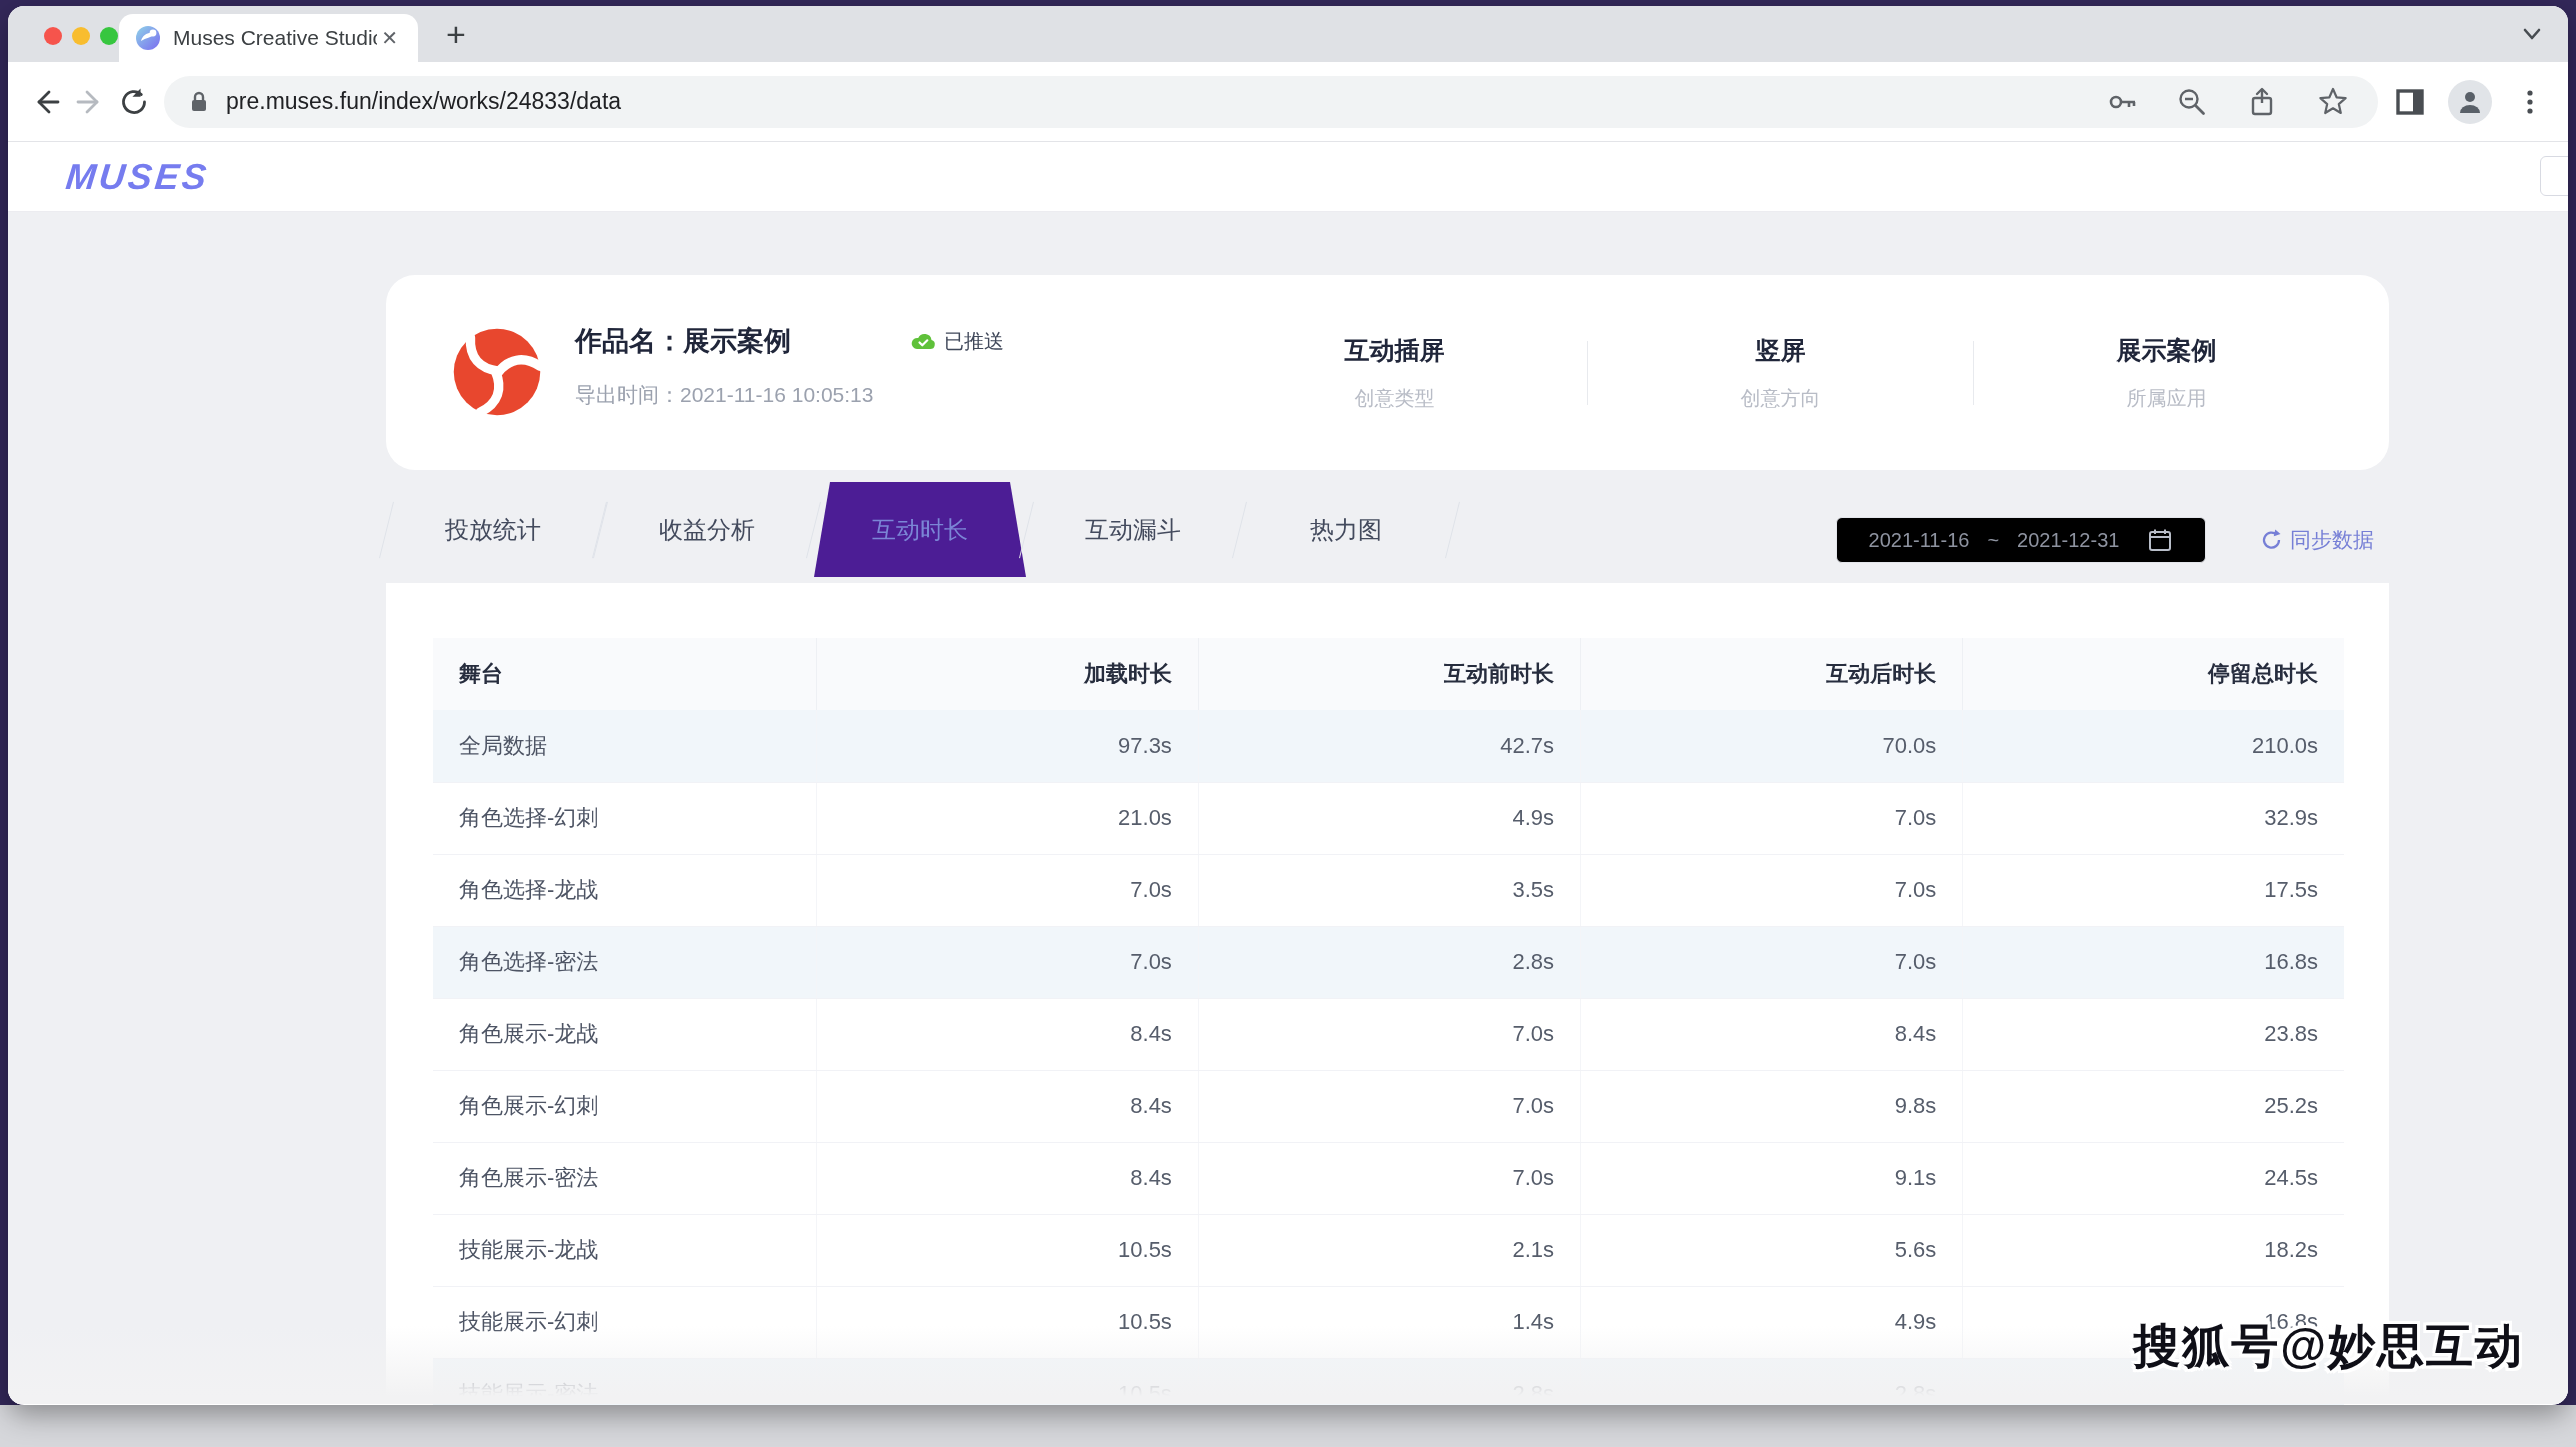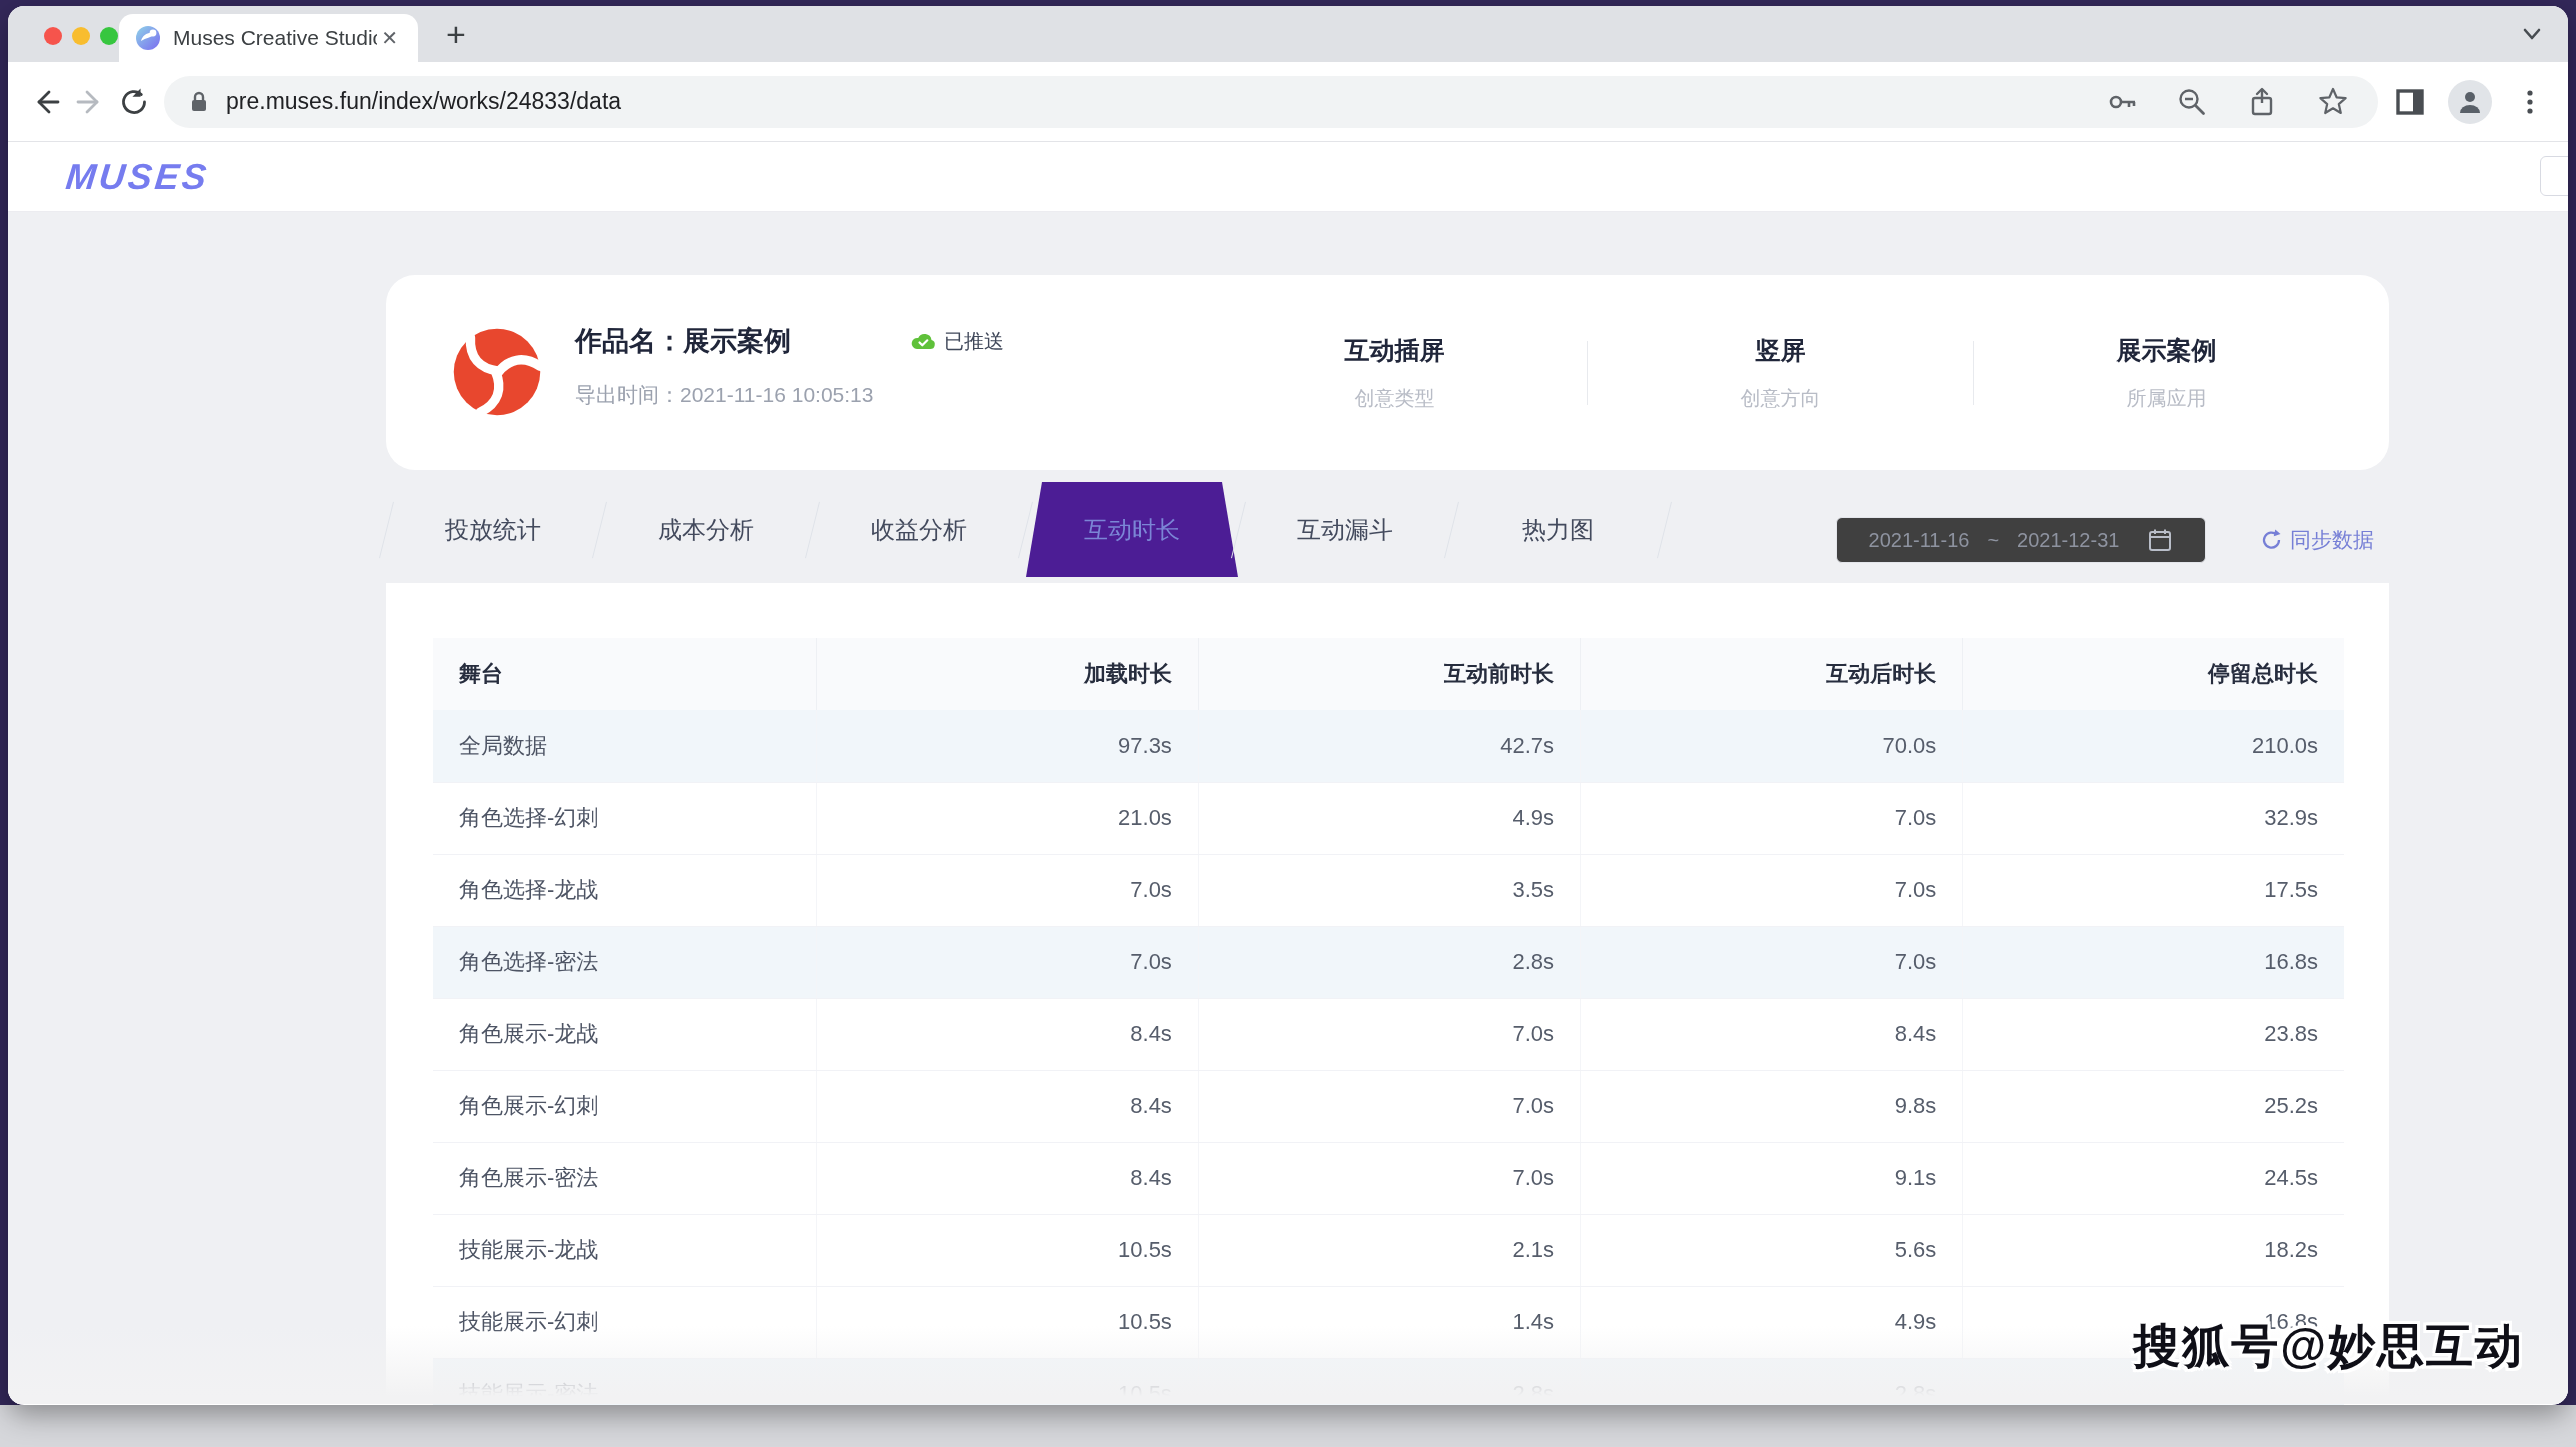--- a/index.html
+++ b/index.html
@@ -59,21 +59,21 @@
 
   
   .tabsrow { position:absolute; left:378px; top:270px; height:95px; display:flex; align-items:stretch; }
   .tabsep { width:1px; height:58px; background:#e0e2e9; align-self:center; transform:rotate(14deg); }
   .tab-item { width:212px; display:flex; align-items:center; justify-content:center;
               font-size:24px; color:#434a5d; cursor:pointer; }
   .tab-item.active { background:#4c1d95; color:#7b86d6;
               clip-path:polygon(16px 0, calc(100% - 16px) 0, 100% 100%, 0 100%); }
 
   .filters { position:absolute; left:1828px; top:305px; display:flex; align-items:center; }
-  .daterange { width:370px; height:46px; background:#404040; border:1px solid #e3e5ea; border-radius:6px;
+  .daterange { width:370px; height:46px; background:#000000; border:1px solid #e3e5ea; border-radius:6px;
                display:flex; align-items:center; justify-content:center; gap:18px; font-size:20px; color:#8e93a0; cursor:pointer; }
   .sync { display:flex; align-items:center; gap:8px; margin-left:52px; font-size:21px; color:#767fd6; cursor:pointer; }
 
   
   .tablewrap { position:absolute; left:378px; top:371px; width:2003px; height:821px; background:#fff; }
   table { border-collapse:collapse; position:absolute; left:47px; top:55px; width:1911px; table-layout:fixed; }
   th, td { height:72px; padding:0 26px; font-size:22px; white-space:nowrap; }
   th { background:#f9fafc; color:#272d3e; font-weight:700; text-align:right; border-left:1px solid #eef0f4; }
   th:first-child { text-align:left; border-left:none; }
   td { color:#565d6b; text-align:right; border-bottom:1px solid #f1f2f6; border-left:1px solid #f4f5f8; }
@@ -240,21 +240,20 @@
           <div class="stat-value">展示案例</div>
           <div class="stat-label">所属应用</div>
         </div>
       </div>
     </div>
 
     <div class="tabsrow">
       <span class="tabsep"></span>
       <div class="tab-item">投放统计</div>
       <span class="tabsep"></span>
-      <div class="tab-item">成本分析</div>
       <span class="tabsep"></span>
       <div class="tab-item">收益分析</div>
       <span class="tabsep"></span>
       <div class="tab-item active">互动时长</div>
       <span class="tabsep"></span>
       <div class="tab-item">互动漏斗</div>
       <span class="tabsep"></span>
       <div class="tab-item">热力图</div>
       <span class="tabsep"></span>
     </div>

